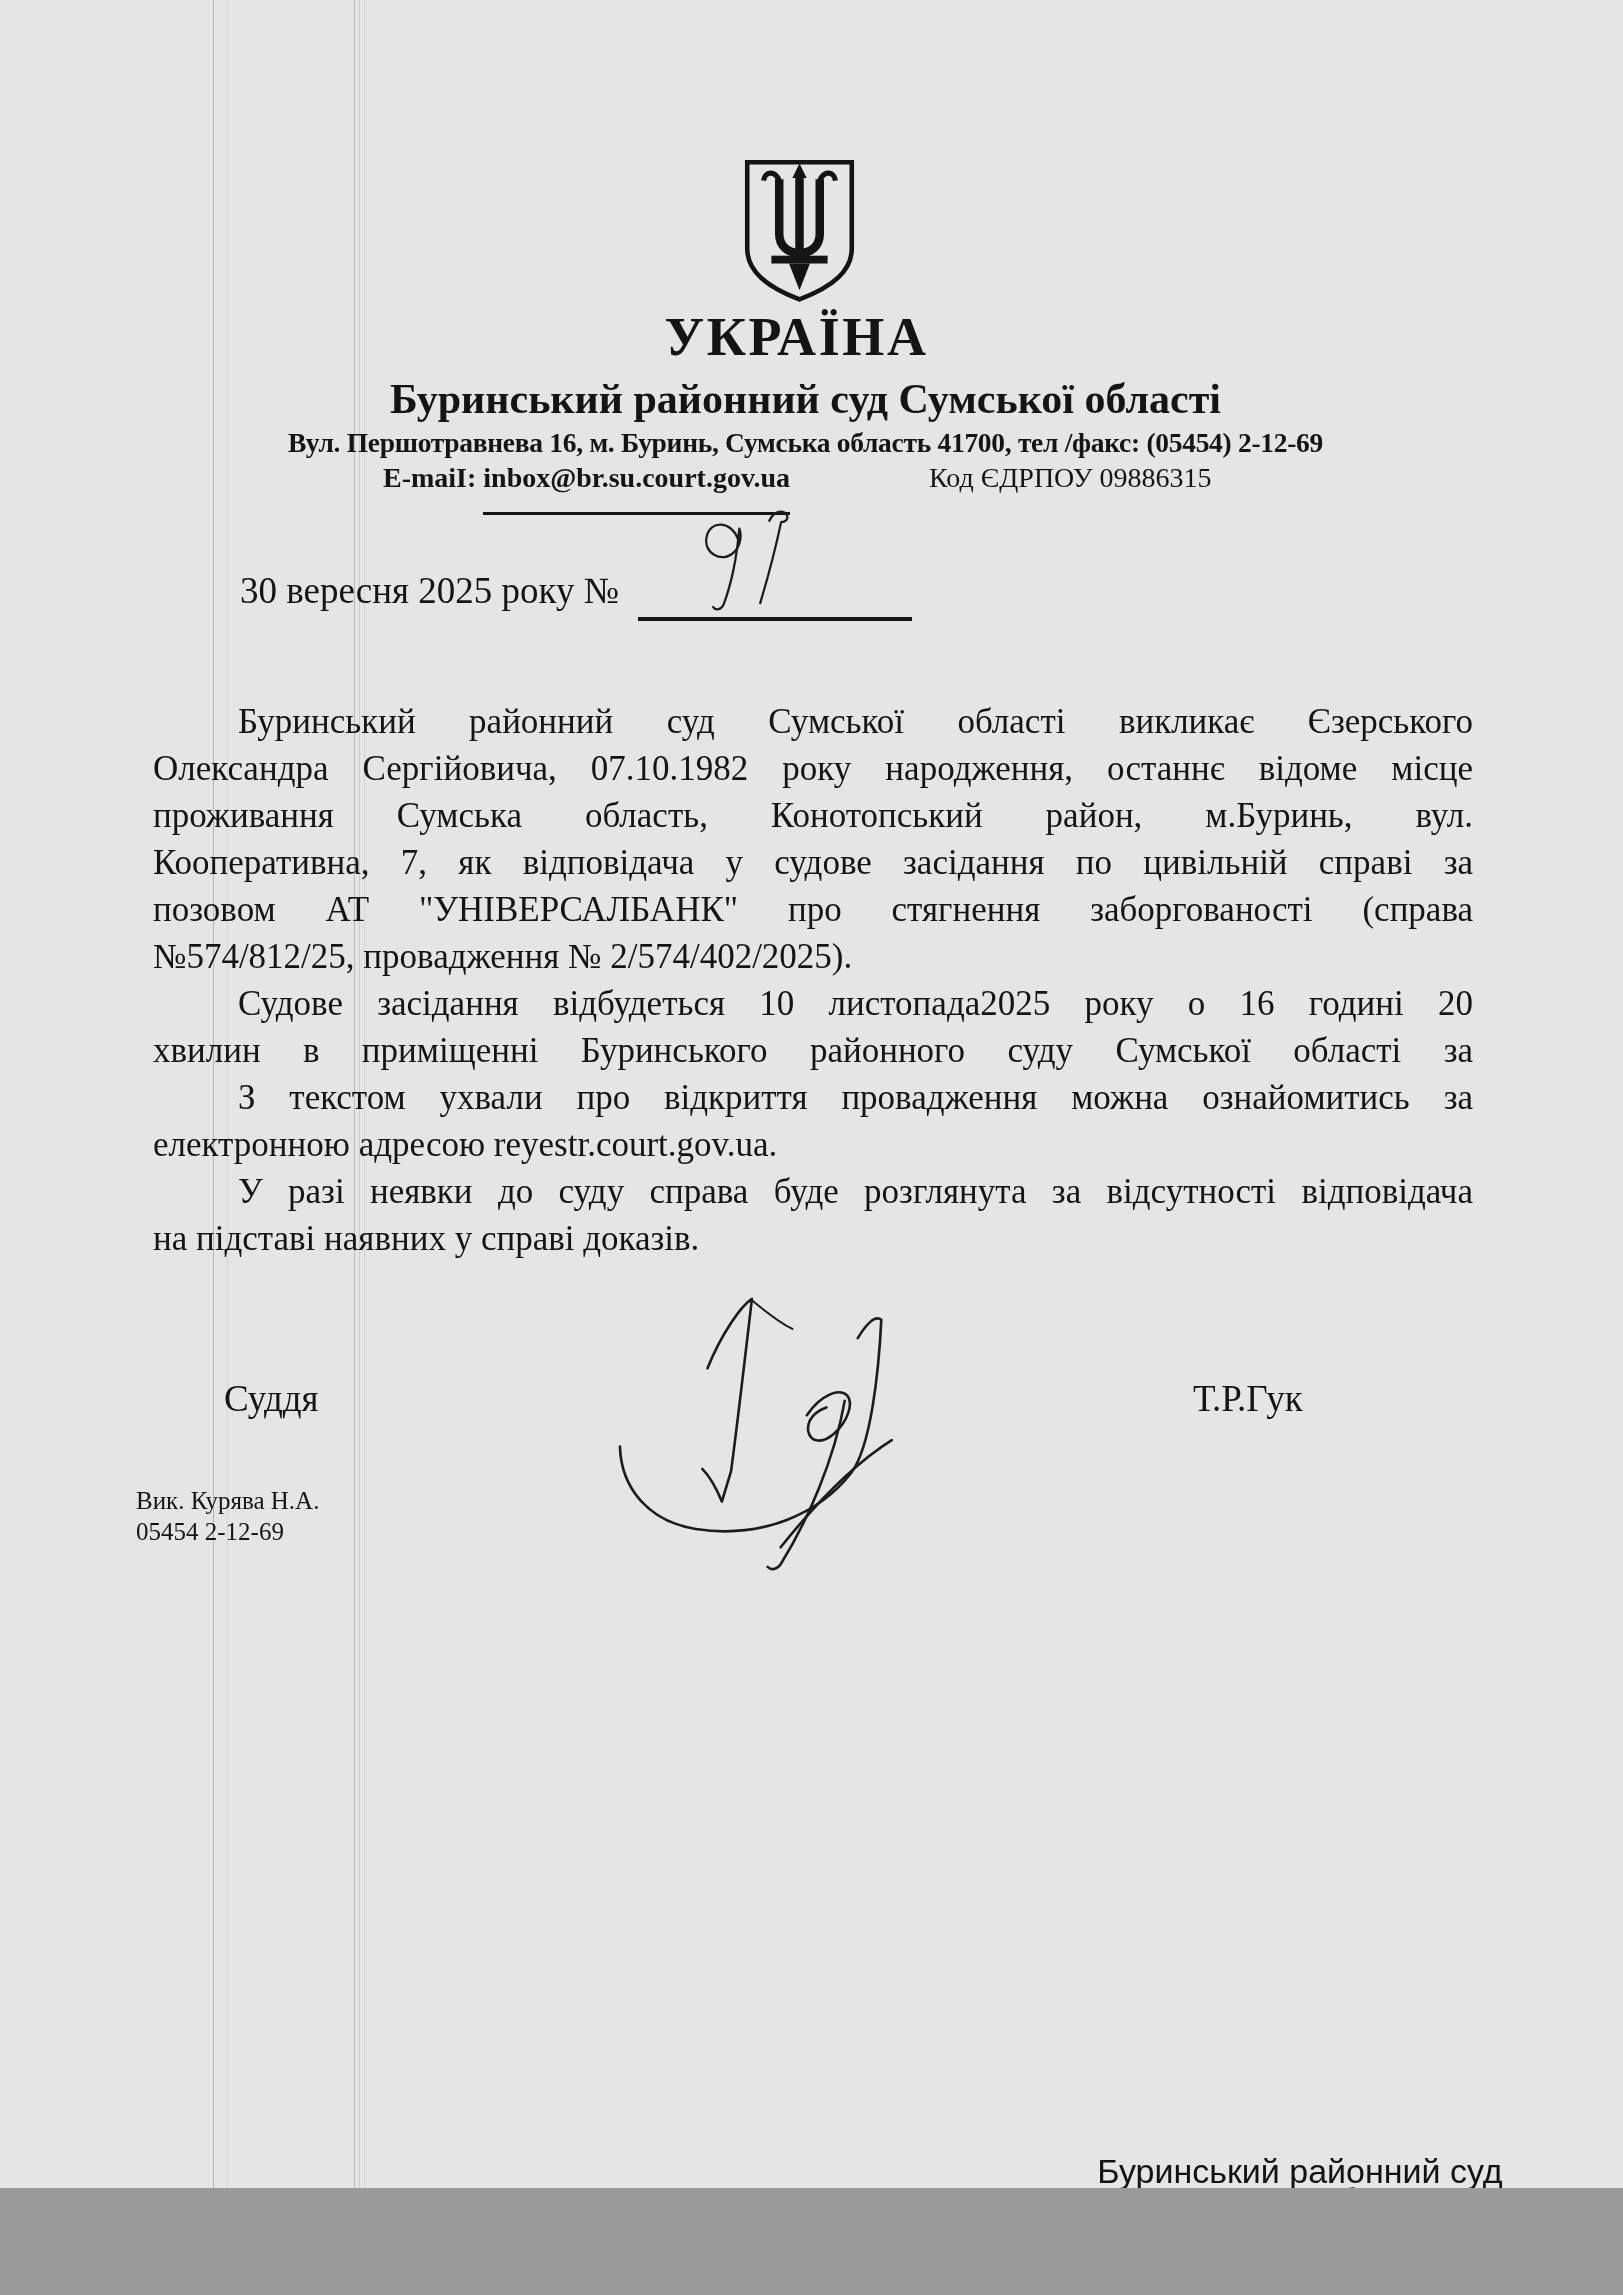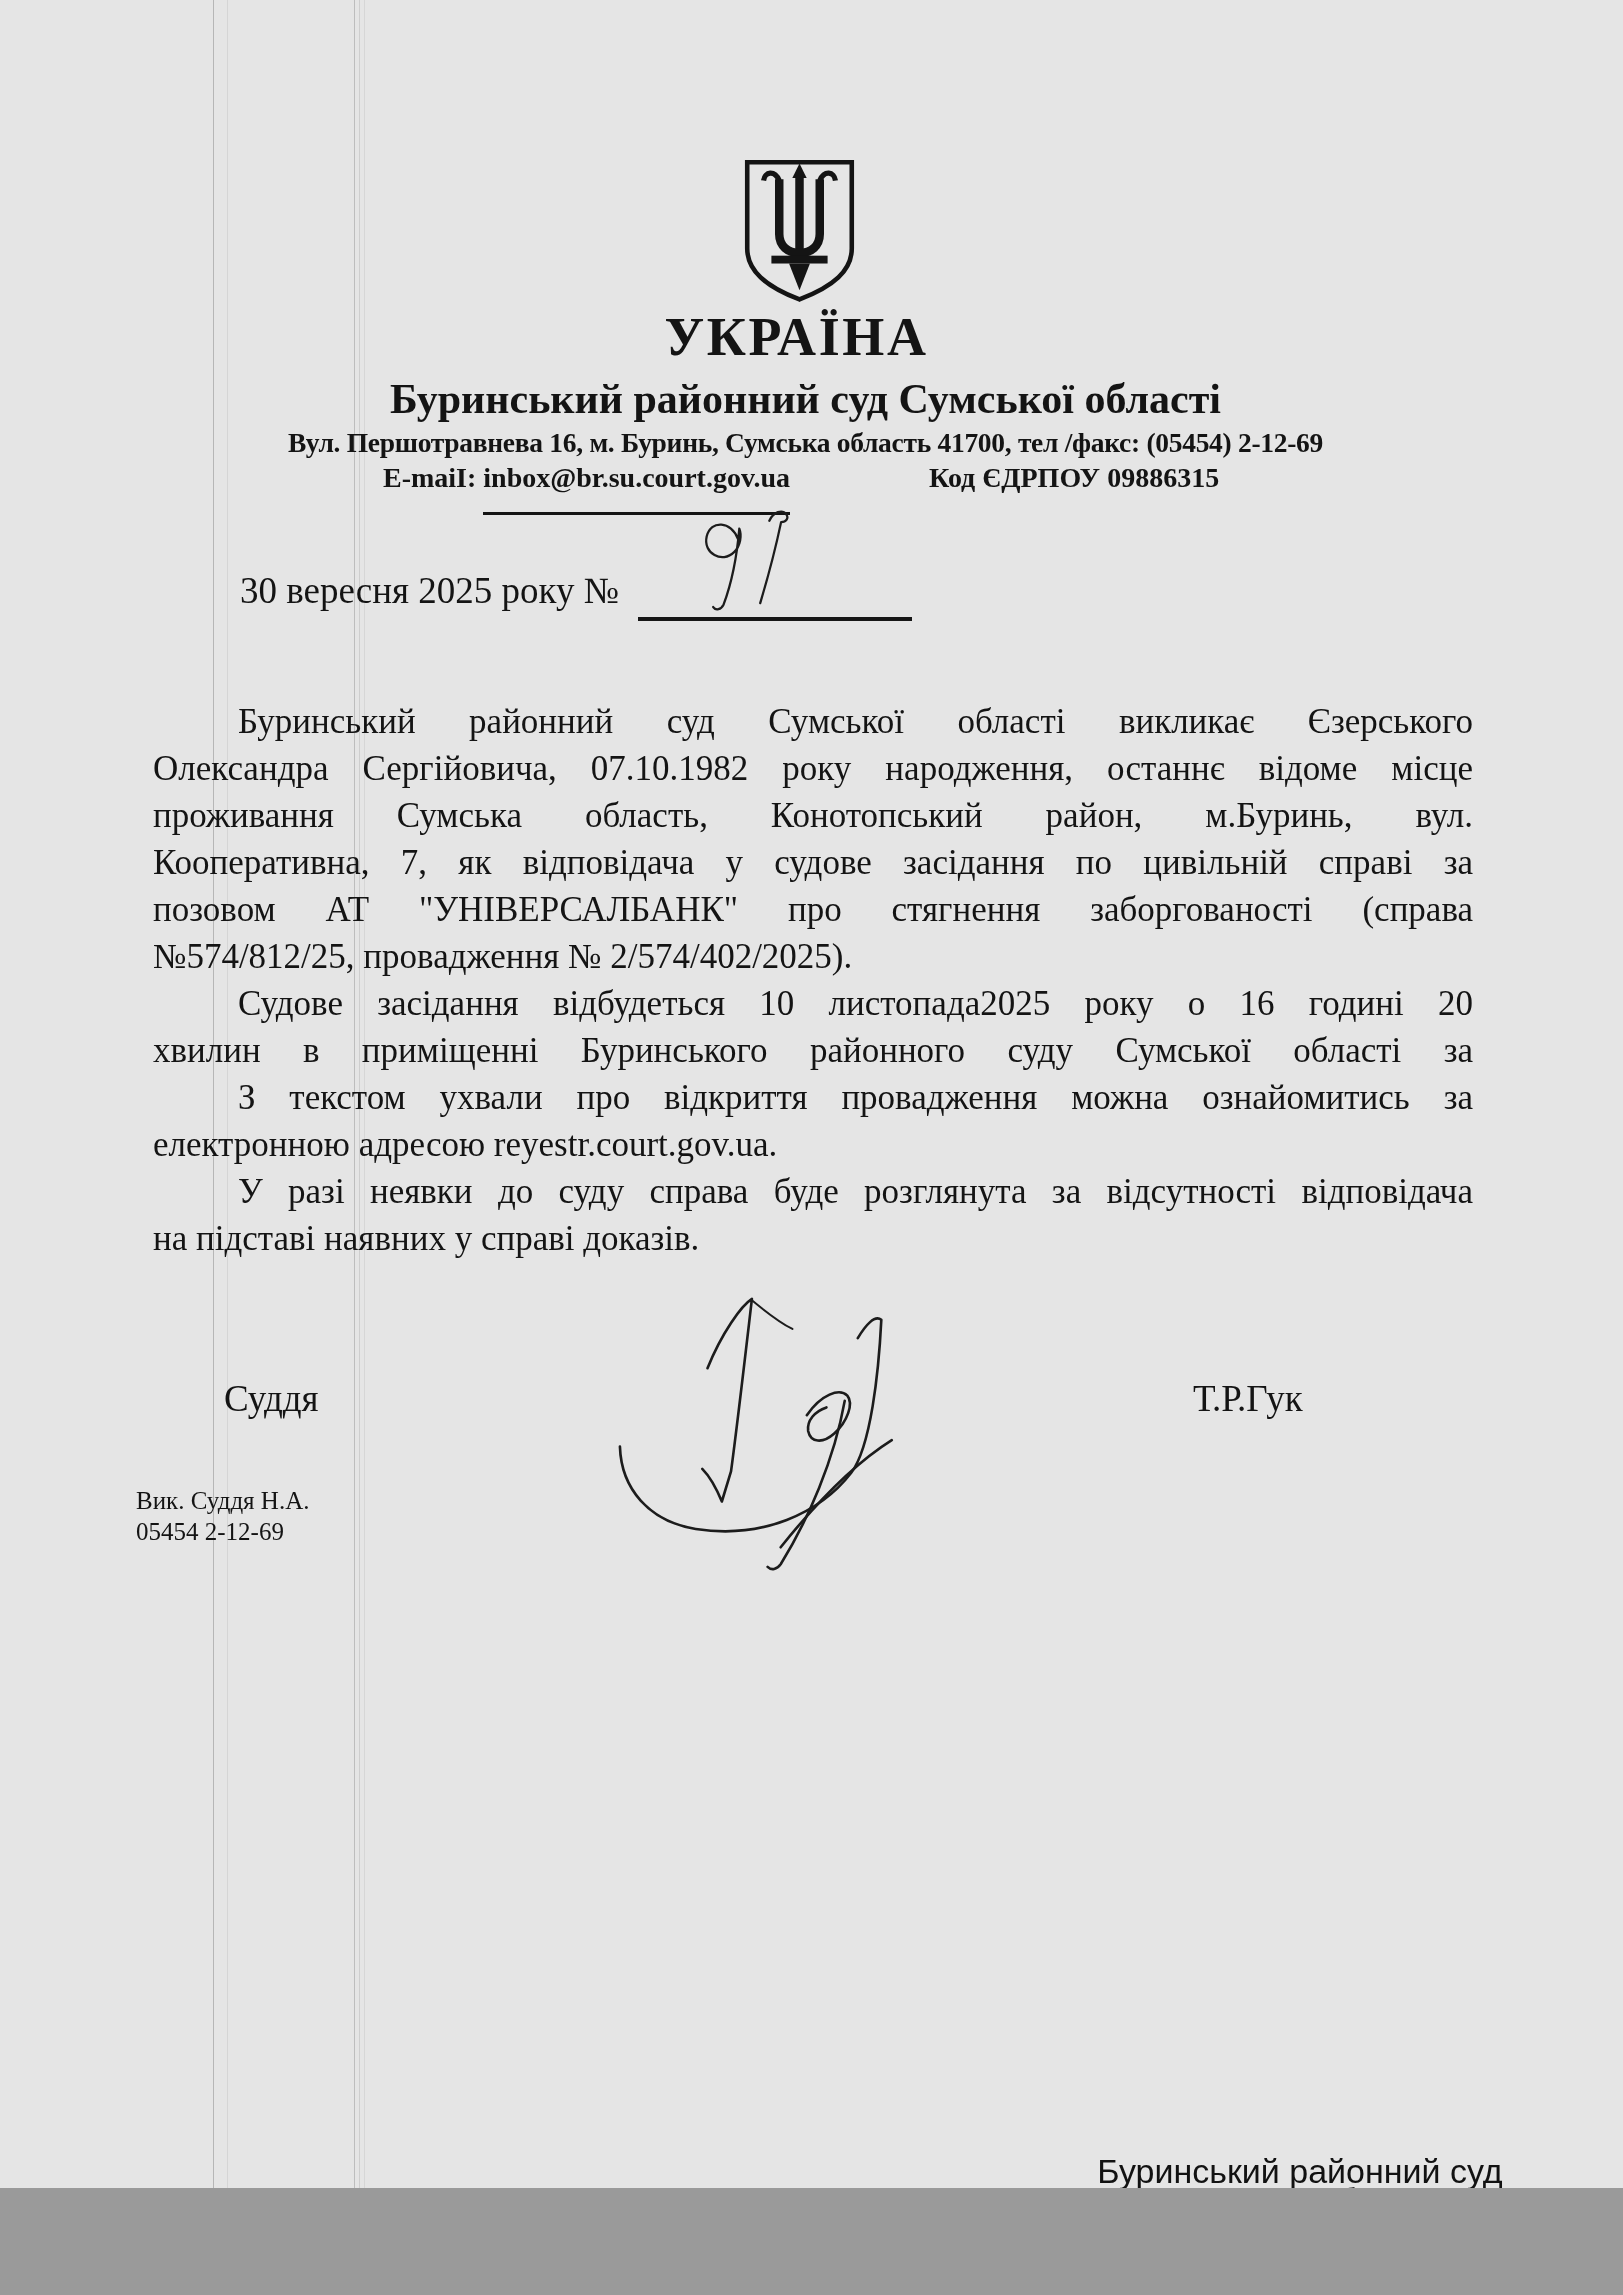--- a/index.html
+++ b/index.html
@@ -29,21 +29,21 @@
   .court-name{
     position:absolute;left:151px;top:376px;width:1309px;
     text-align:center;font-size:42px;font-weight:bold;line-height:46px;
   }
   .addr{
     position:absolute;left:151px;top:427px;width:1309px;
     text-align:center;font-size:27.5px;font-weight:bold;letter-spacing:-0.3px;
   }
   .email{position:absolute;left:383px;top:462px;font-size:28px;font-weight:bold;}
   .email .u{border-bottom:3.3px solid #141414;padding-bottom:19px;}
-  .edrpou{position:absolute;left:929px;top:462px;font-size:28px;font-weight:bold;}
+  .edrpou{position:absolute;left:929px;top:462px;font-size:28px;font-weight:normal;}
 
   .dateline{position:absolute;left:240px;top:569px;font-size:37px;}
   .date-underline{position:absolute;left:638px;top:617px;width:274px;height:3.9px;background:#161616;}
   .handnum{position:absolute;left:691px;top:501px;width:111px;height:118px;}
 
   .body-text{
     position:absolute;left:153px;top:698px;width:1320px;
     font-size:35px;line-height:47px;
   }
   .bline{
@@ -135,21 +135,21 @@
       <path class="ink" stroke-width="4" d="M150,112 C172,58 202,16 218,6 C210,74 196,196 186,270 L172,316 C162,292 152,276 142,266"></path>
       <path class="ink" stroke-width="3" d="M218,8 C242,28 260,42 280,52"></path>
       <path class="ink" stroke-width="4" d="M16,232 C18,296 60,346 132,358 C234,374 322,334 370,272 C400,232 412,118 416,38 C406,30 392,46 380,66"></path>
       <path class="ink" stroke-width="4" d="M302,184 C324,152 352,142 364,154 C374,166 364,194 344,212 C326,228 308,226 304,208 C302,192 314,178 332,172"></path>
       <path class="ink" stroke-width="4" d="M360,162 C344,252 304,344 262,412 C256,420 248,422 242,416"></path>
       <path class="ink" stroke-width="4" d="M262,386 C302,336 362,266 432,222"></path>
     </svg>
   </div>
 
   <div class="executor">
-    <div>Вик. Суддя Н.А.</div>
+    <div>Вик. Курява Н.А.</div>
     <div>05454 2-12-69</div>
   </div>
 
   <div class="stamp">
     <div>Буринський районний суд</div>
     <div>Сумської області</div>
   </div>
 
   <div class="barcode">
     <svg id="barcode-svg" viewBox="0 0 732 30" width="479" height="19.6" preserveAspectRatio="none">

